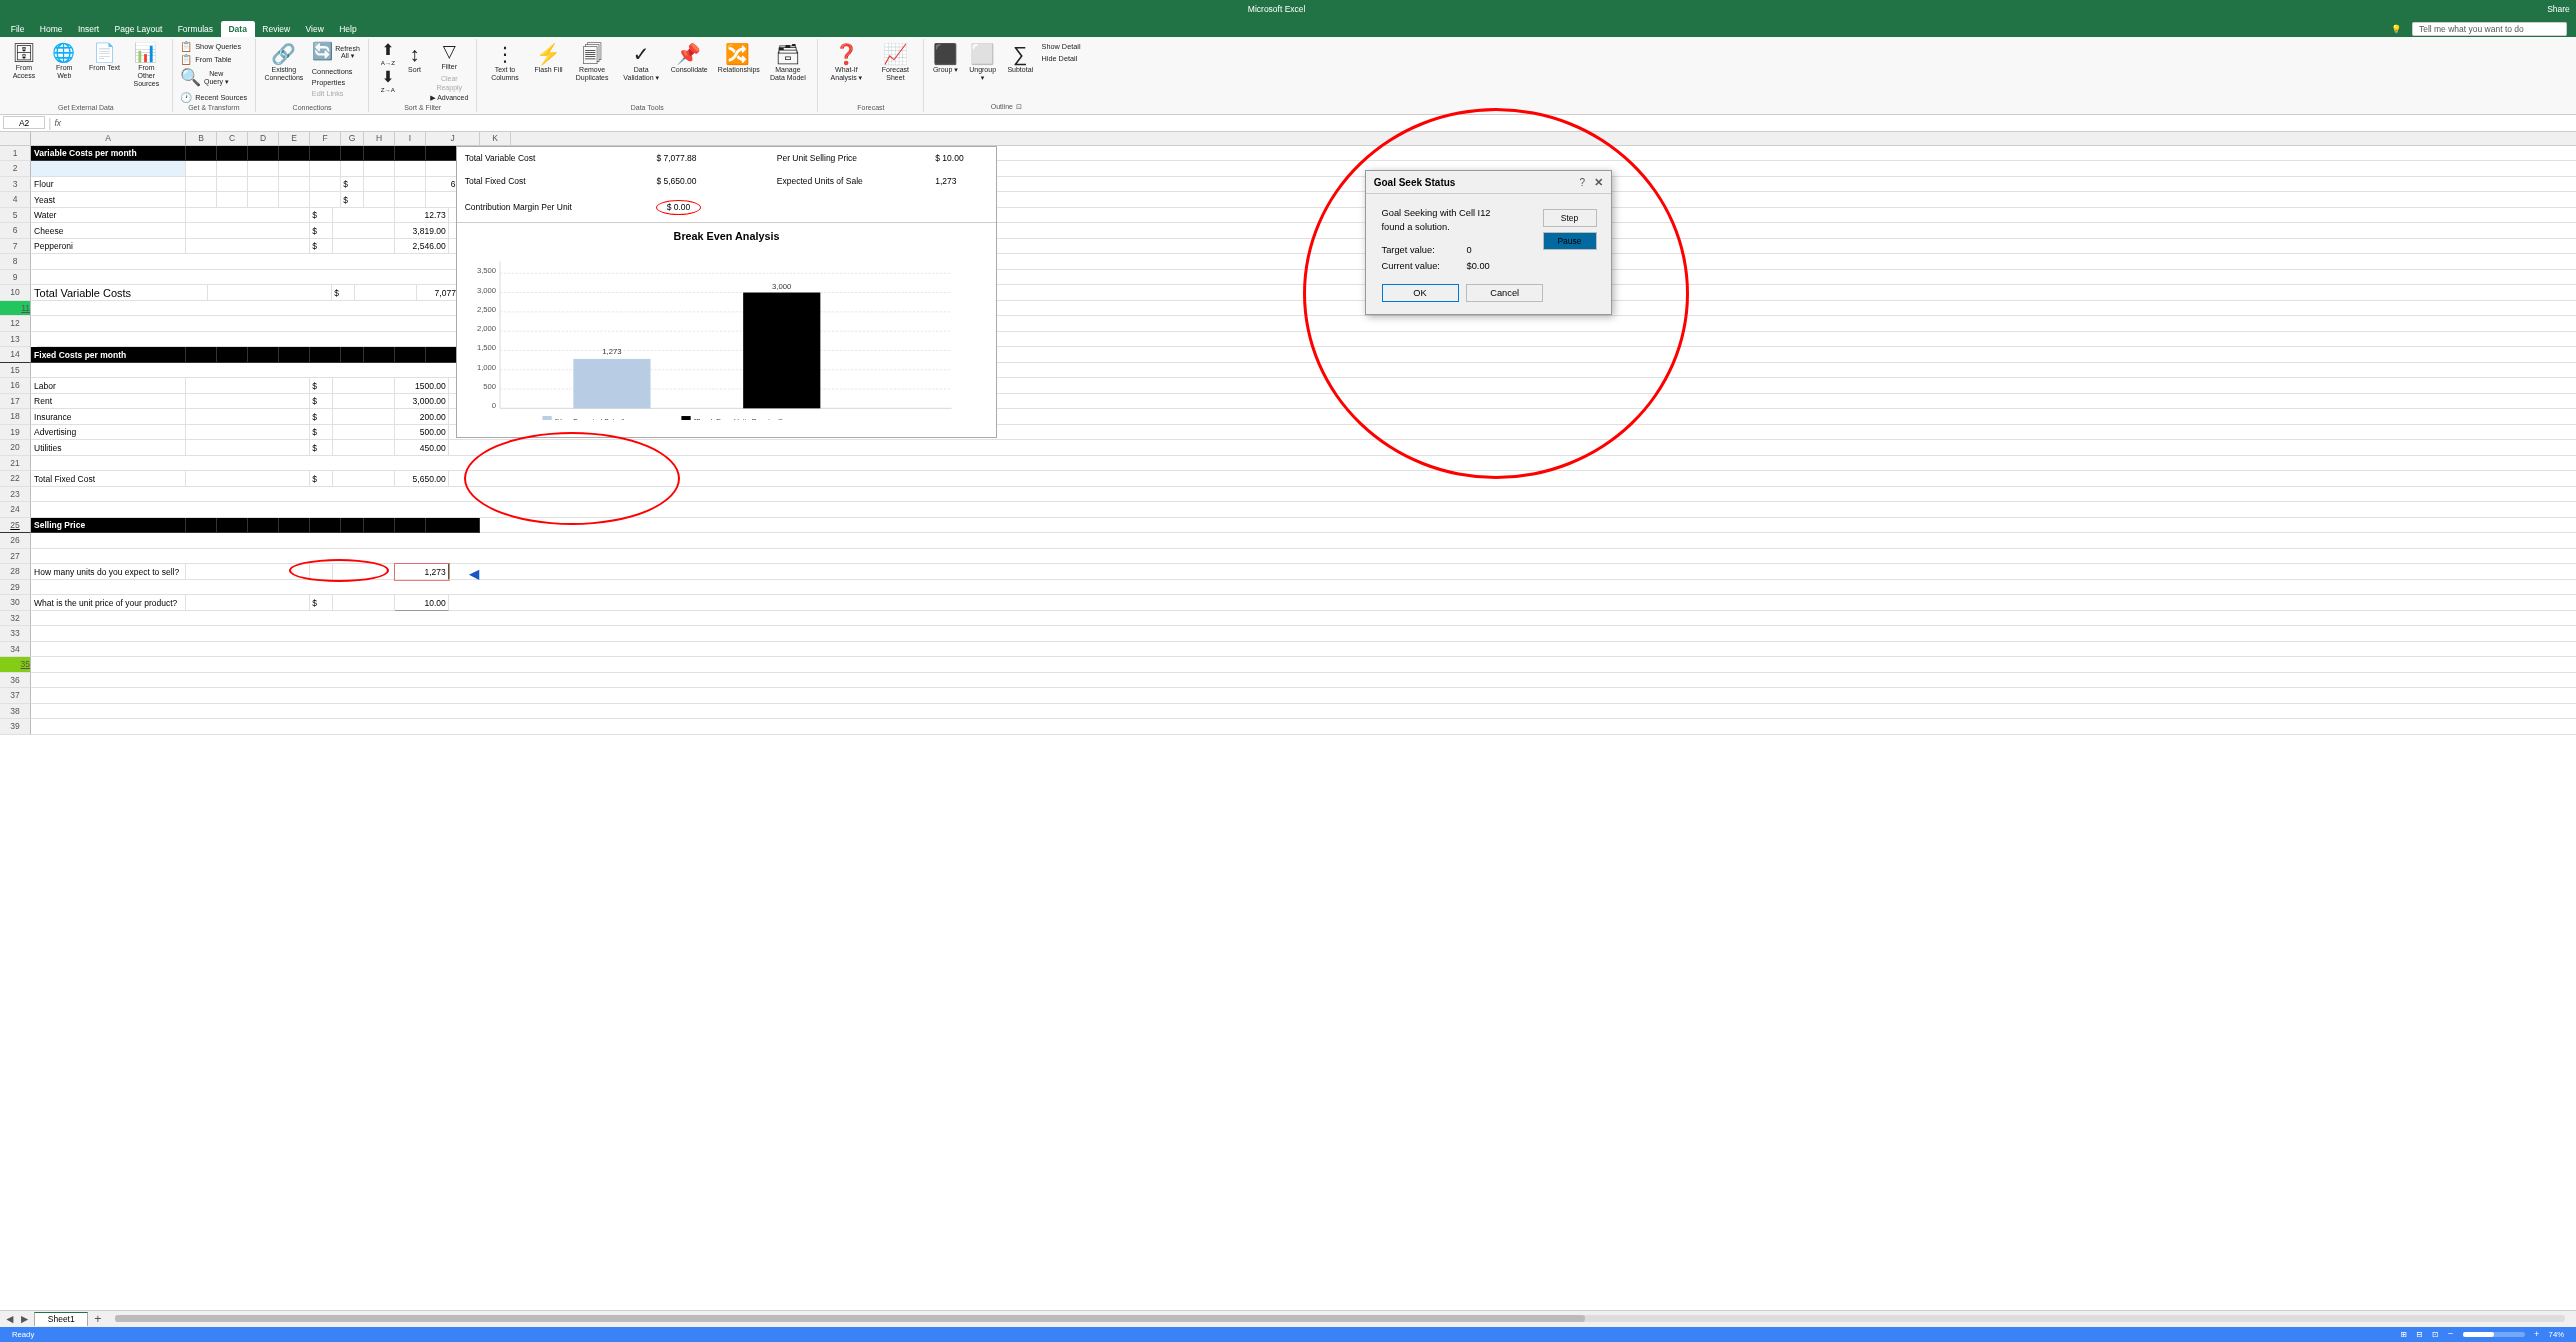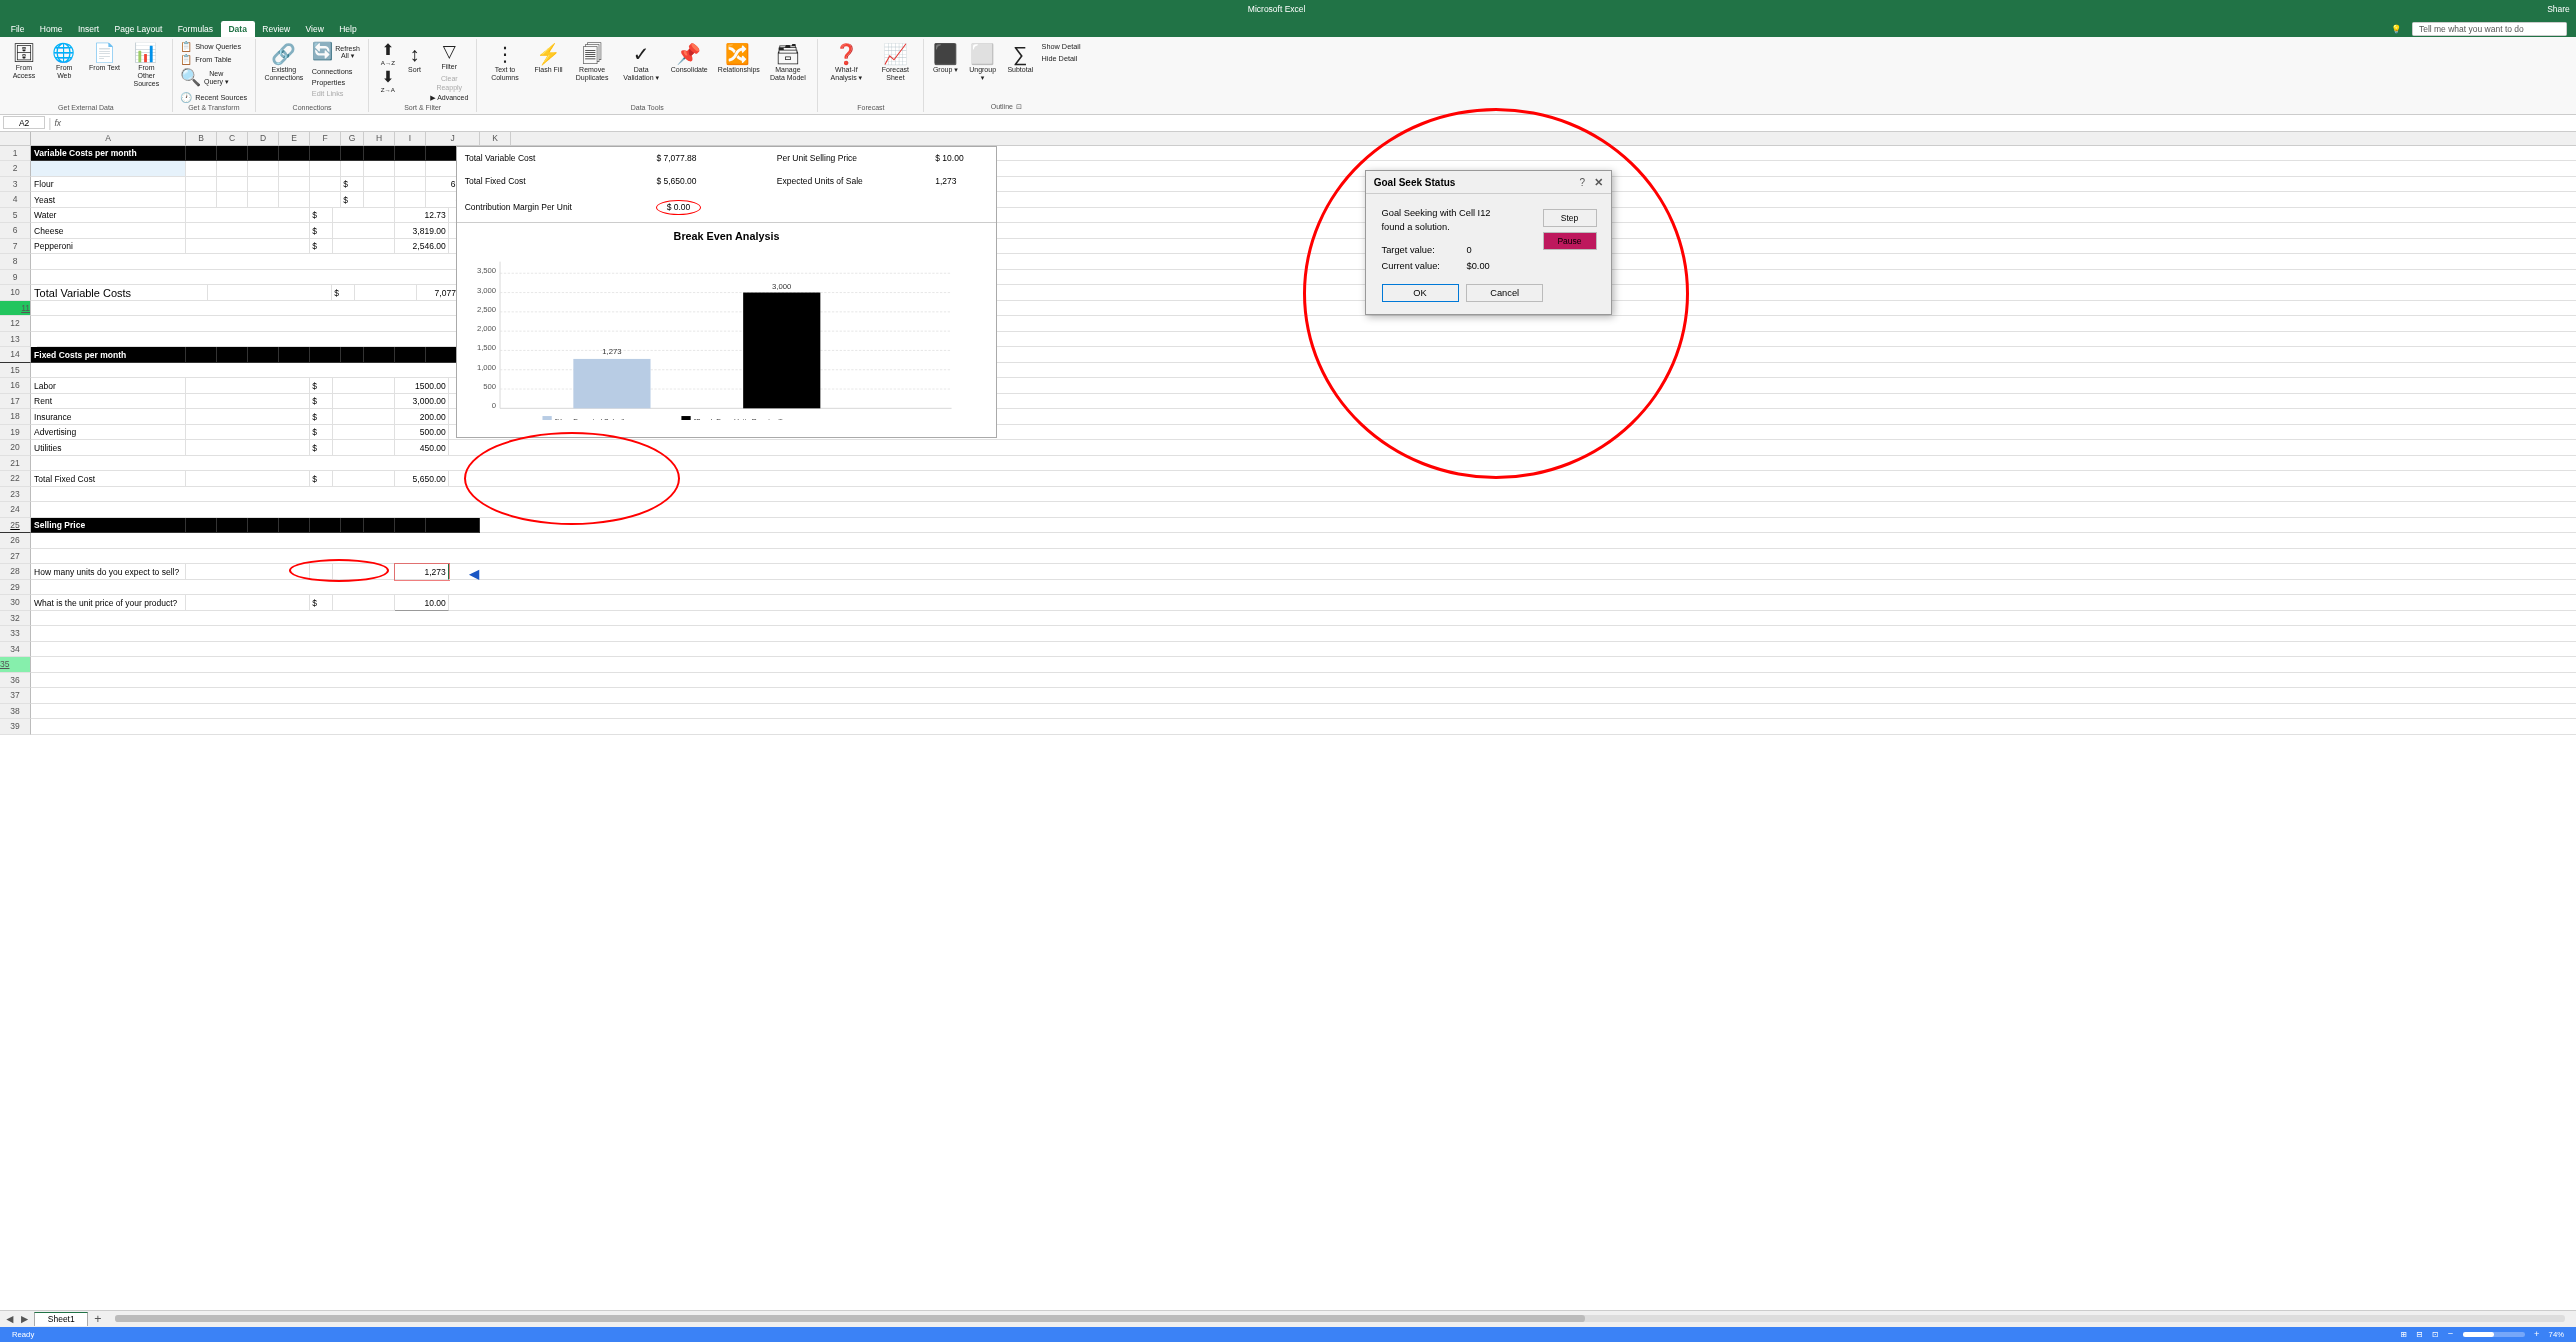--- a/index.html
+++ b/index.html
@@ -519,21 +519,21 @@
         </div>
       <div style="display:flex; height:15.5px;">
           <div style="width:31px; background:#f0f0f0; border-right:0.8px solid #bbb; border-bottom:0.8px solid #e0e0e0; text-align:center; font-size:8.5px; color:#555; line-height:15.5px;">33</div>
           <div style="flex:1; border-bottom:0.8px solid #e0e0e0;"></div>
         </div>
       <div style="display:flex; height:15.5px;">
           <div style="width:31px; background:#f0f0f0; border-right:0.8px solid #bbb; border-bottom:0.8px solid #e0e0e0; text-align:center; font-size:8.5px; color:#555; line-height:15.5px;">34</div>
           <div style="flex:1; border-bottom:0.8px solid #e0e0e0;"></div>
         </div>
       <div style="display:flex; height:15.5px;">
-          <div style="width:31px; background:#86efac; border-right:0.8px solid #bbb; border-bottom:0.8px solid #e0e0e0; text-align:left; font-size:8.5px; color:#555; line-height:15.5px;text-decoration:underline;">35</div>
+          <div style="width:31px; background:#84cc16; border-right:0.8px solid #bbb; border-bottom:0.8px solid #e0e0e0; text-align:right; font-size:8.5px; color:#555; line-height:15.5px;text-decoration:underline;">35</div>
           <div style="flex:1; border-bottom:0.8px solid #e0e0e0;"></div>
         </div>
       <div style="display:flex; height:15.5px;">
           <div style="width:31px; background:#f0f0f0; border-right:0.8px solid #bbb; border-bottom:0.8px solid #e0e0e0; text-align:center; font-size:8.5px; color:#555; line-height:15.5px;">36</div>
           <div style="flex:1; border-bottom:0.8px solid #e0e0e0;"></div>
         </div>
       <div style="display:flex; height:15.5px;">
           <div style="width:31px; background:#f0f0f0; border-right:0.8px solid #bbb; border-bottom:0.8px solid #e0e0e0; text-align:center; font-size:8.5px; color:#555; line-height:15.5px;">37</div>
           <div style="flex:1; border-bottom:0.8px solid #e0e0e0;"></div>
         </div>
@@ -668,21 +668,21 @@
       <div style="display:flex; align-items:center; margin-bottom:6.2px;">
         <span style="min-width:85px; font-size:9.3px;">Target value:</span>
         <span style="font-size:9.3px;">0</span>
       </div>
       <div style="display:flex; align-items:center; margin-bottom:12.4px;">
         <span style="min-width:85px; font-size:9.3px;">Current value:</span>
         <span style="font-size:9.3px;">$0.00</span>
       </div>
       <div style="display:flex; flex-direction:column; gap:4.6px; position:absolute; right:15.5px; top:39px;">
         <button style="padding:3.1px 7.7px; font-size:8.5px; border:0.8px solid #bbb; background:#f0f0f0; cursor:pointer; width:54px;">Step</button>
-        <button style="padding:3.1px 7.7px; font-size:8.5px; border:0.8px solid #bbb; background:#be185d; cursor:pointer; width:54px;">Pause</button>
+        <button style="padding:3.1px 7.7px; font-size:8.5px; border:0.8px solid #bbb; background:#0369a1; cursor:pointer; width:54px;">Pause</button>
       </div>
       <div style="display:flex; gap:7.7px; margin-top:3.1px;">
         <button style="padding:3.1px 0; font-size:9.3px; border:0.8px solid #0078d7; background:#f0f0f0; cursor:pointer; width:77px; text-align:center;">OK</button>
         <button style="padding:3.1px 0; font-size:9.3px; border:0.8px solid #bbb; background:#f0f0f0; cursor:pointer; width:77px; text-align:center;">Cancel</button>
       </div>
     </div>
   </div>
 
   <div style="position:absolute; top:-62px; left:-62px; width:386px; height:371px; border:3.1px solid red; border-radius:50%; pointer-events:none;"></div>
 </div>

